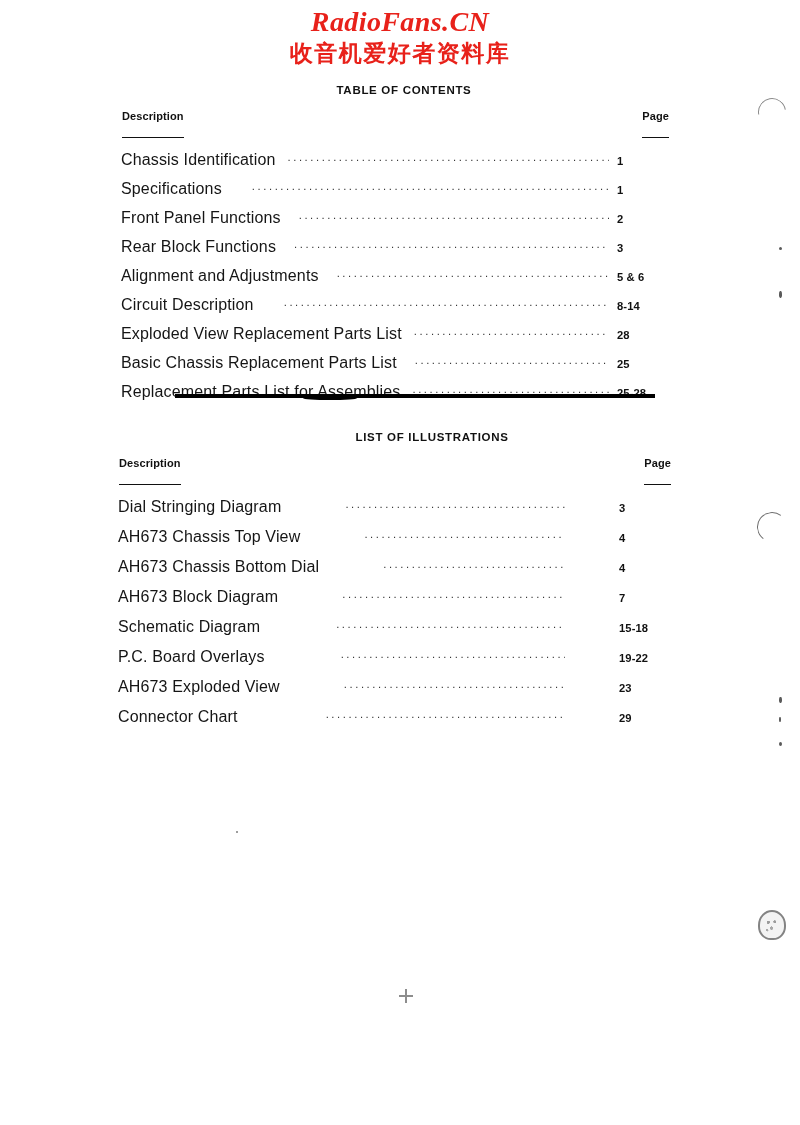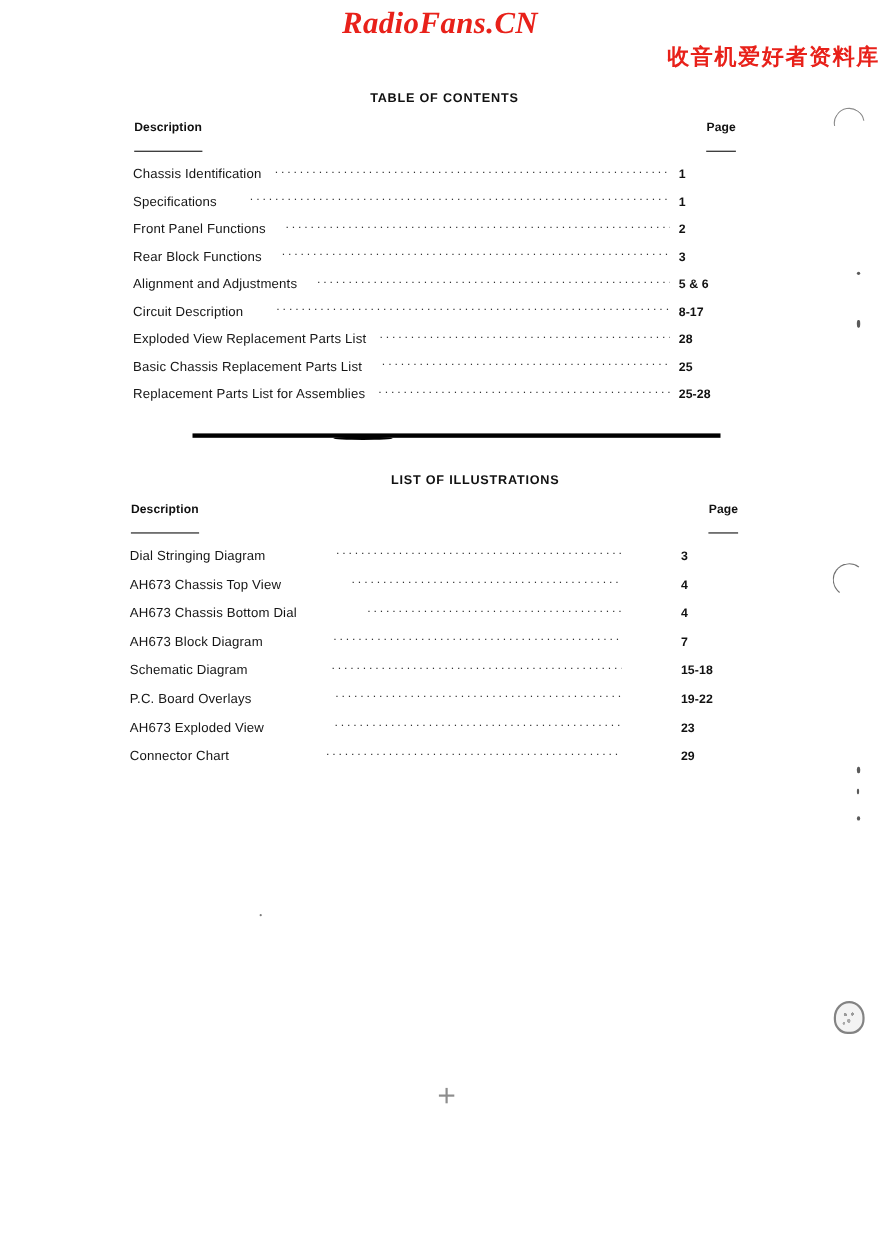--- a/index.html
+++ b/index.html
@@ -31,24 +31,24 @@
     font-size: 28px;
     letter-spacing: 0.4px;
     color: #e8211a;
     white-space: nowrap;
   }
   .wm-cjk {
     position: absolute;
     left: 0;
     top: 38px;
     width: 800px;
-    text-align: right;
+    text-align: center;
     font-family: "DejaVu Sans", sans-serif;
     font-weight: bold;
-    font-size: 20px;
+    font-size: 23px;
     letter-spacing: 1.5px;
     color: #e8211a;
     white-space: nowrap;
   }
 
   
   .section-heading {
     position: absolute;
     left: 4px;
     width: 800px;
@@ -111,21 +111,21 @@
 
   .row {
     display: flex;
     align-items: baseline;
     margin-bottom: 11px;
     white-space: nowrap;
   }
   #ill-block .row { margin-bottom: 12px; gap: 46px; }
 
   .row .label {
-    font-size: 12px;
+    font-size: 16px;
     color: #151515;
     letter-spacing: 0.15px;
     flex: 0 0 auto;
   }
   .row .leader {
     flex: 1 1 auto;
     overflow: hidden;
     margin: 0 8px 0 12px;
     position: relative;
     height: 11px;
@@ -254,21 +254,21 @@
 
     <div class="row gap-a">
       <span class="label">Alignment and Adjustments</span>
       <span class="leader"></span>
       <span class="page">5 &amp; 6</span>
     </div>
 
     <div class="row gap-b">
       <span class="label">Circuit Description</span>
       <span class="leader"></span>
-      <span class="page">8-17</span>
+      <span class="page">8-14</span>
     </div>
 
     <div class="row">
       <span class="label">Exploded View Replacement Parts List</span>
       <span class="leader"></span>
       <span class="page">28</span>
     </div>
 
     <div class="row gap-a">
       <span class="label">Basic Chassis Replacement Parts List</span>

